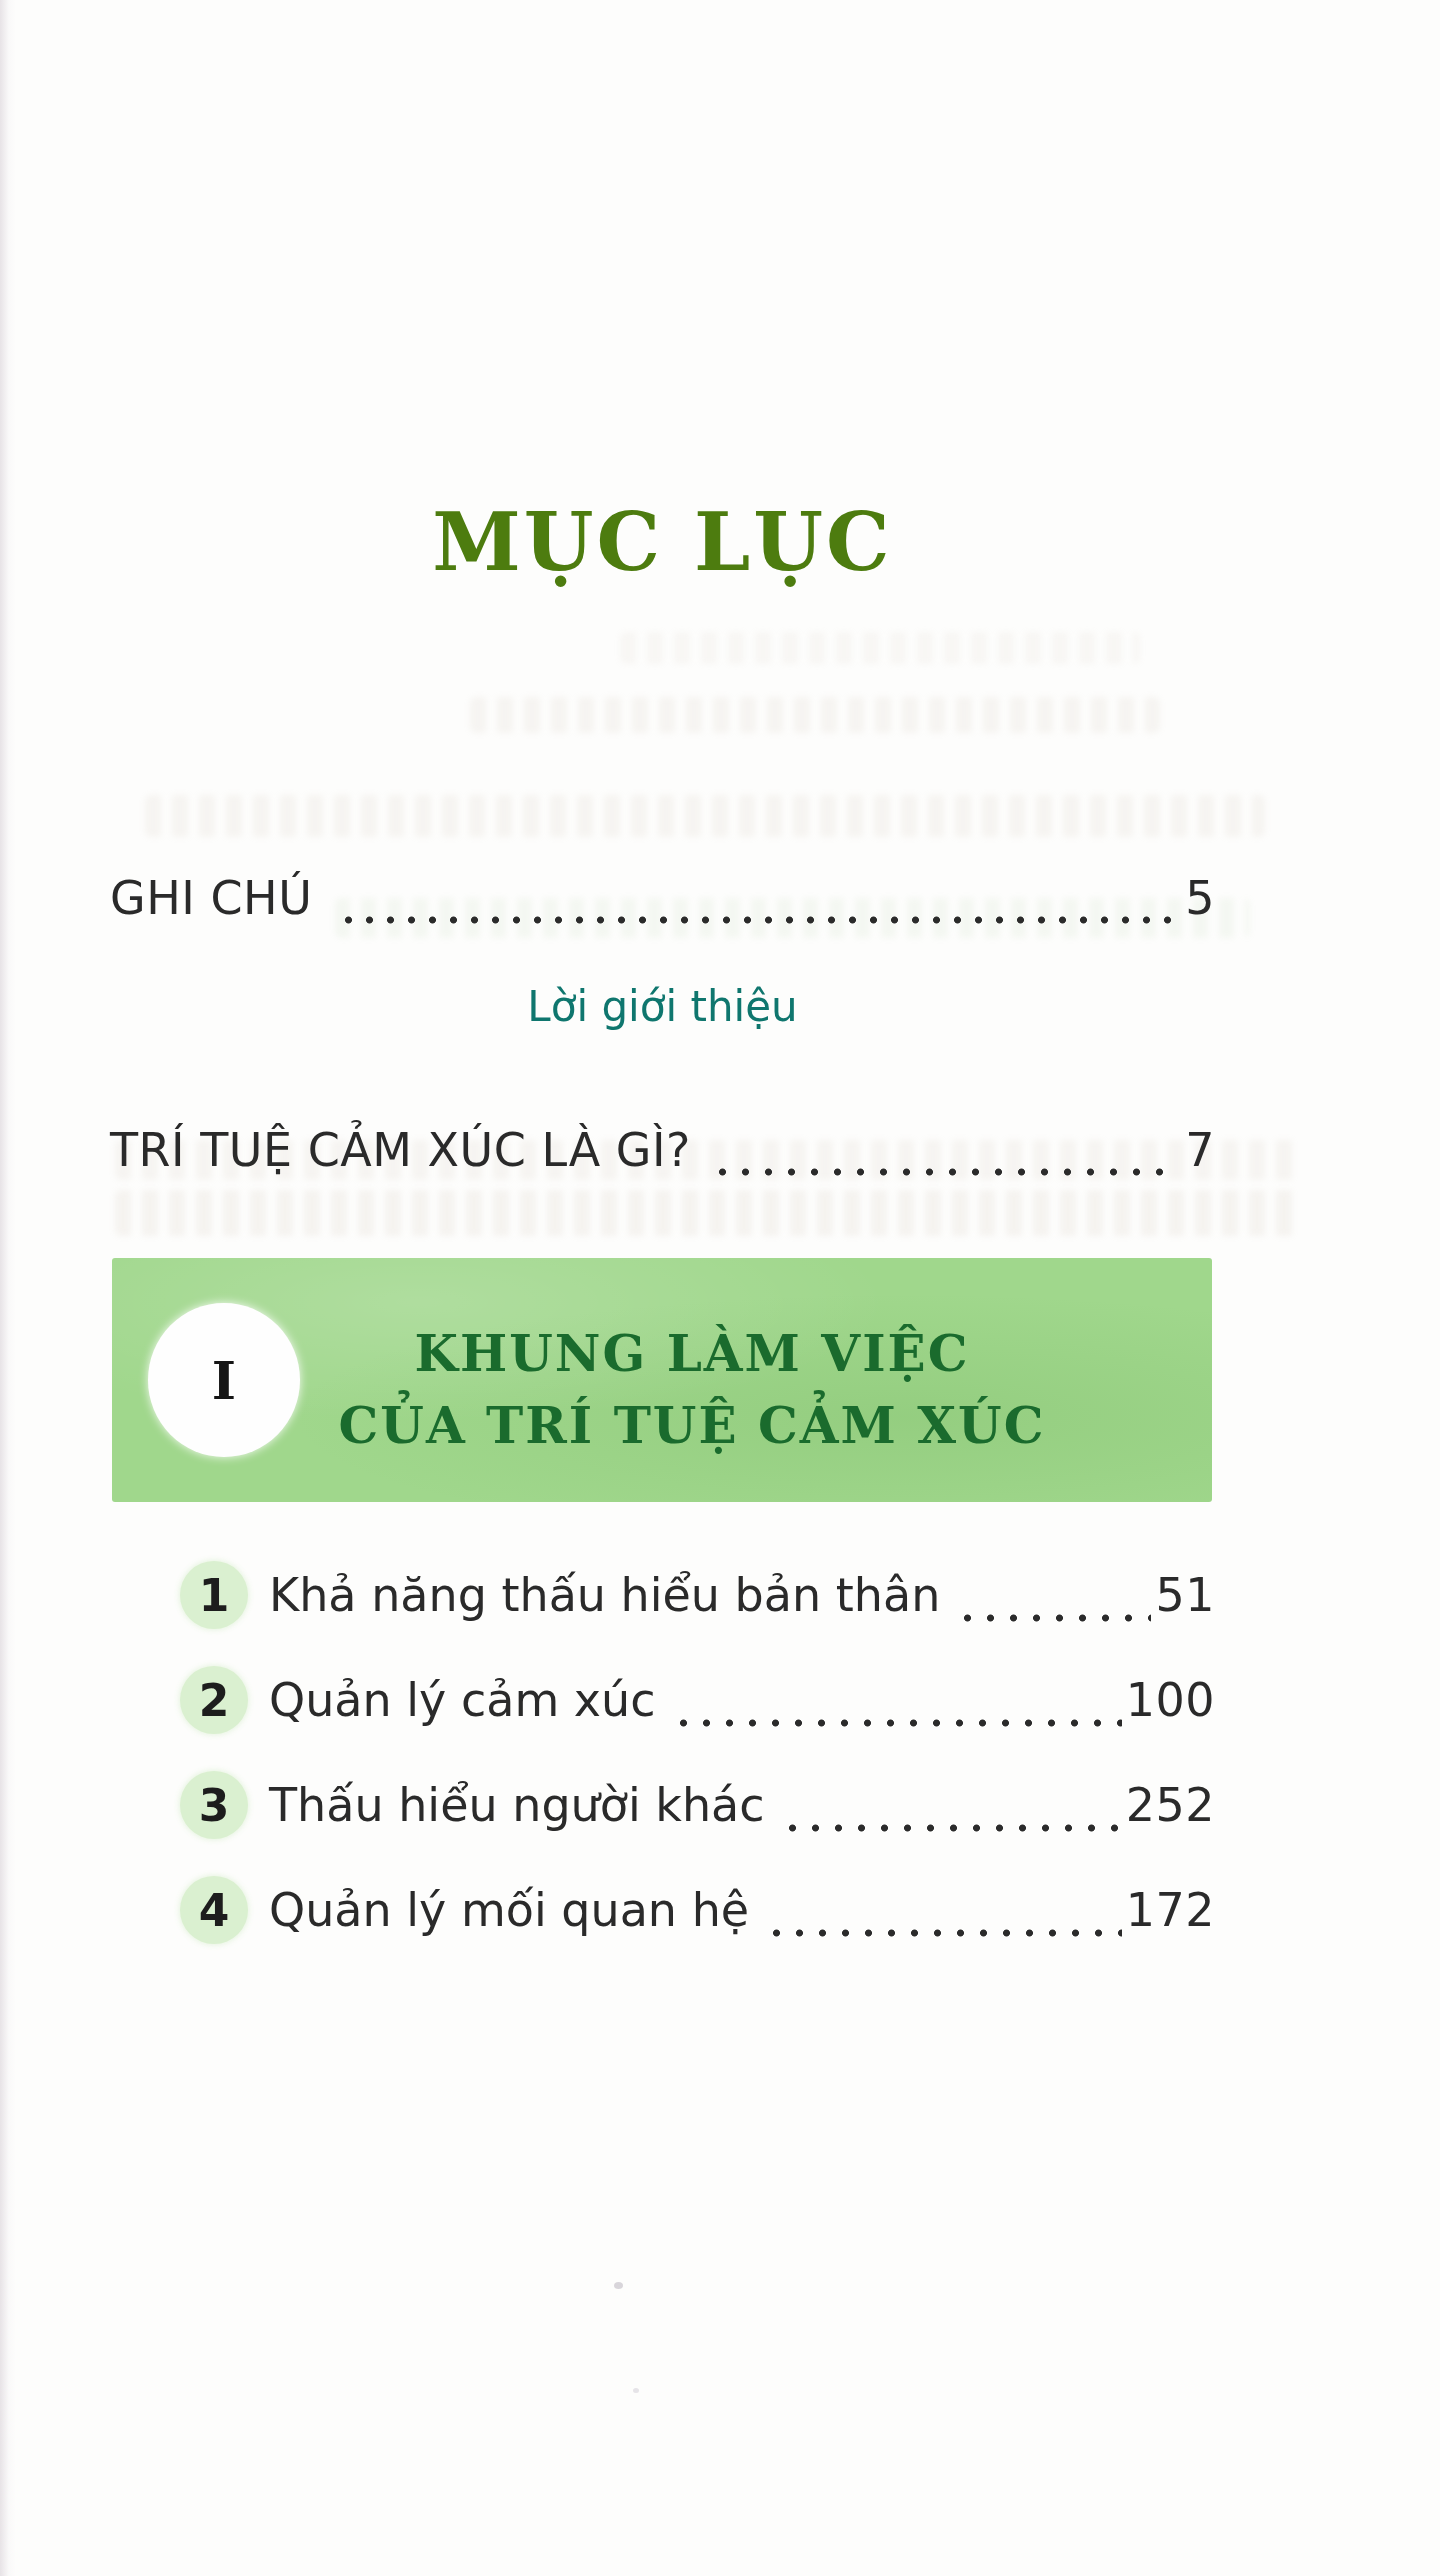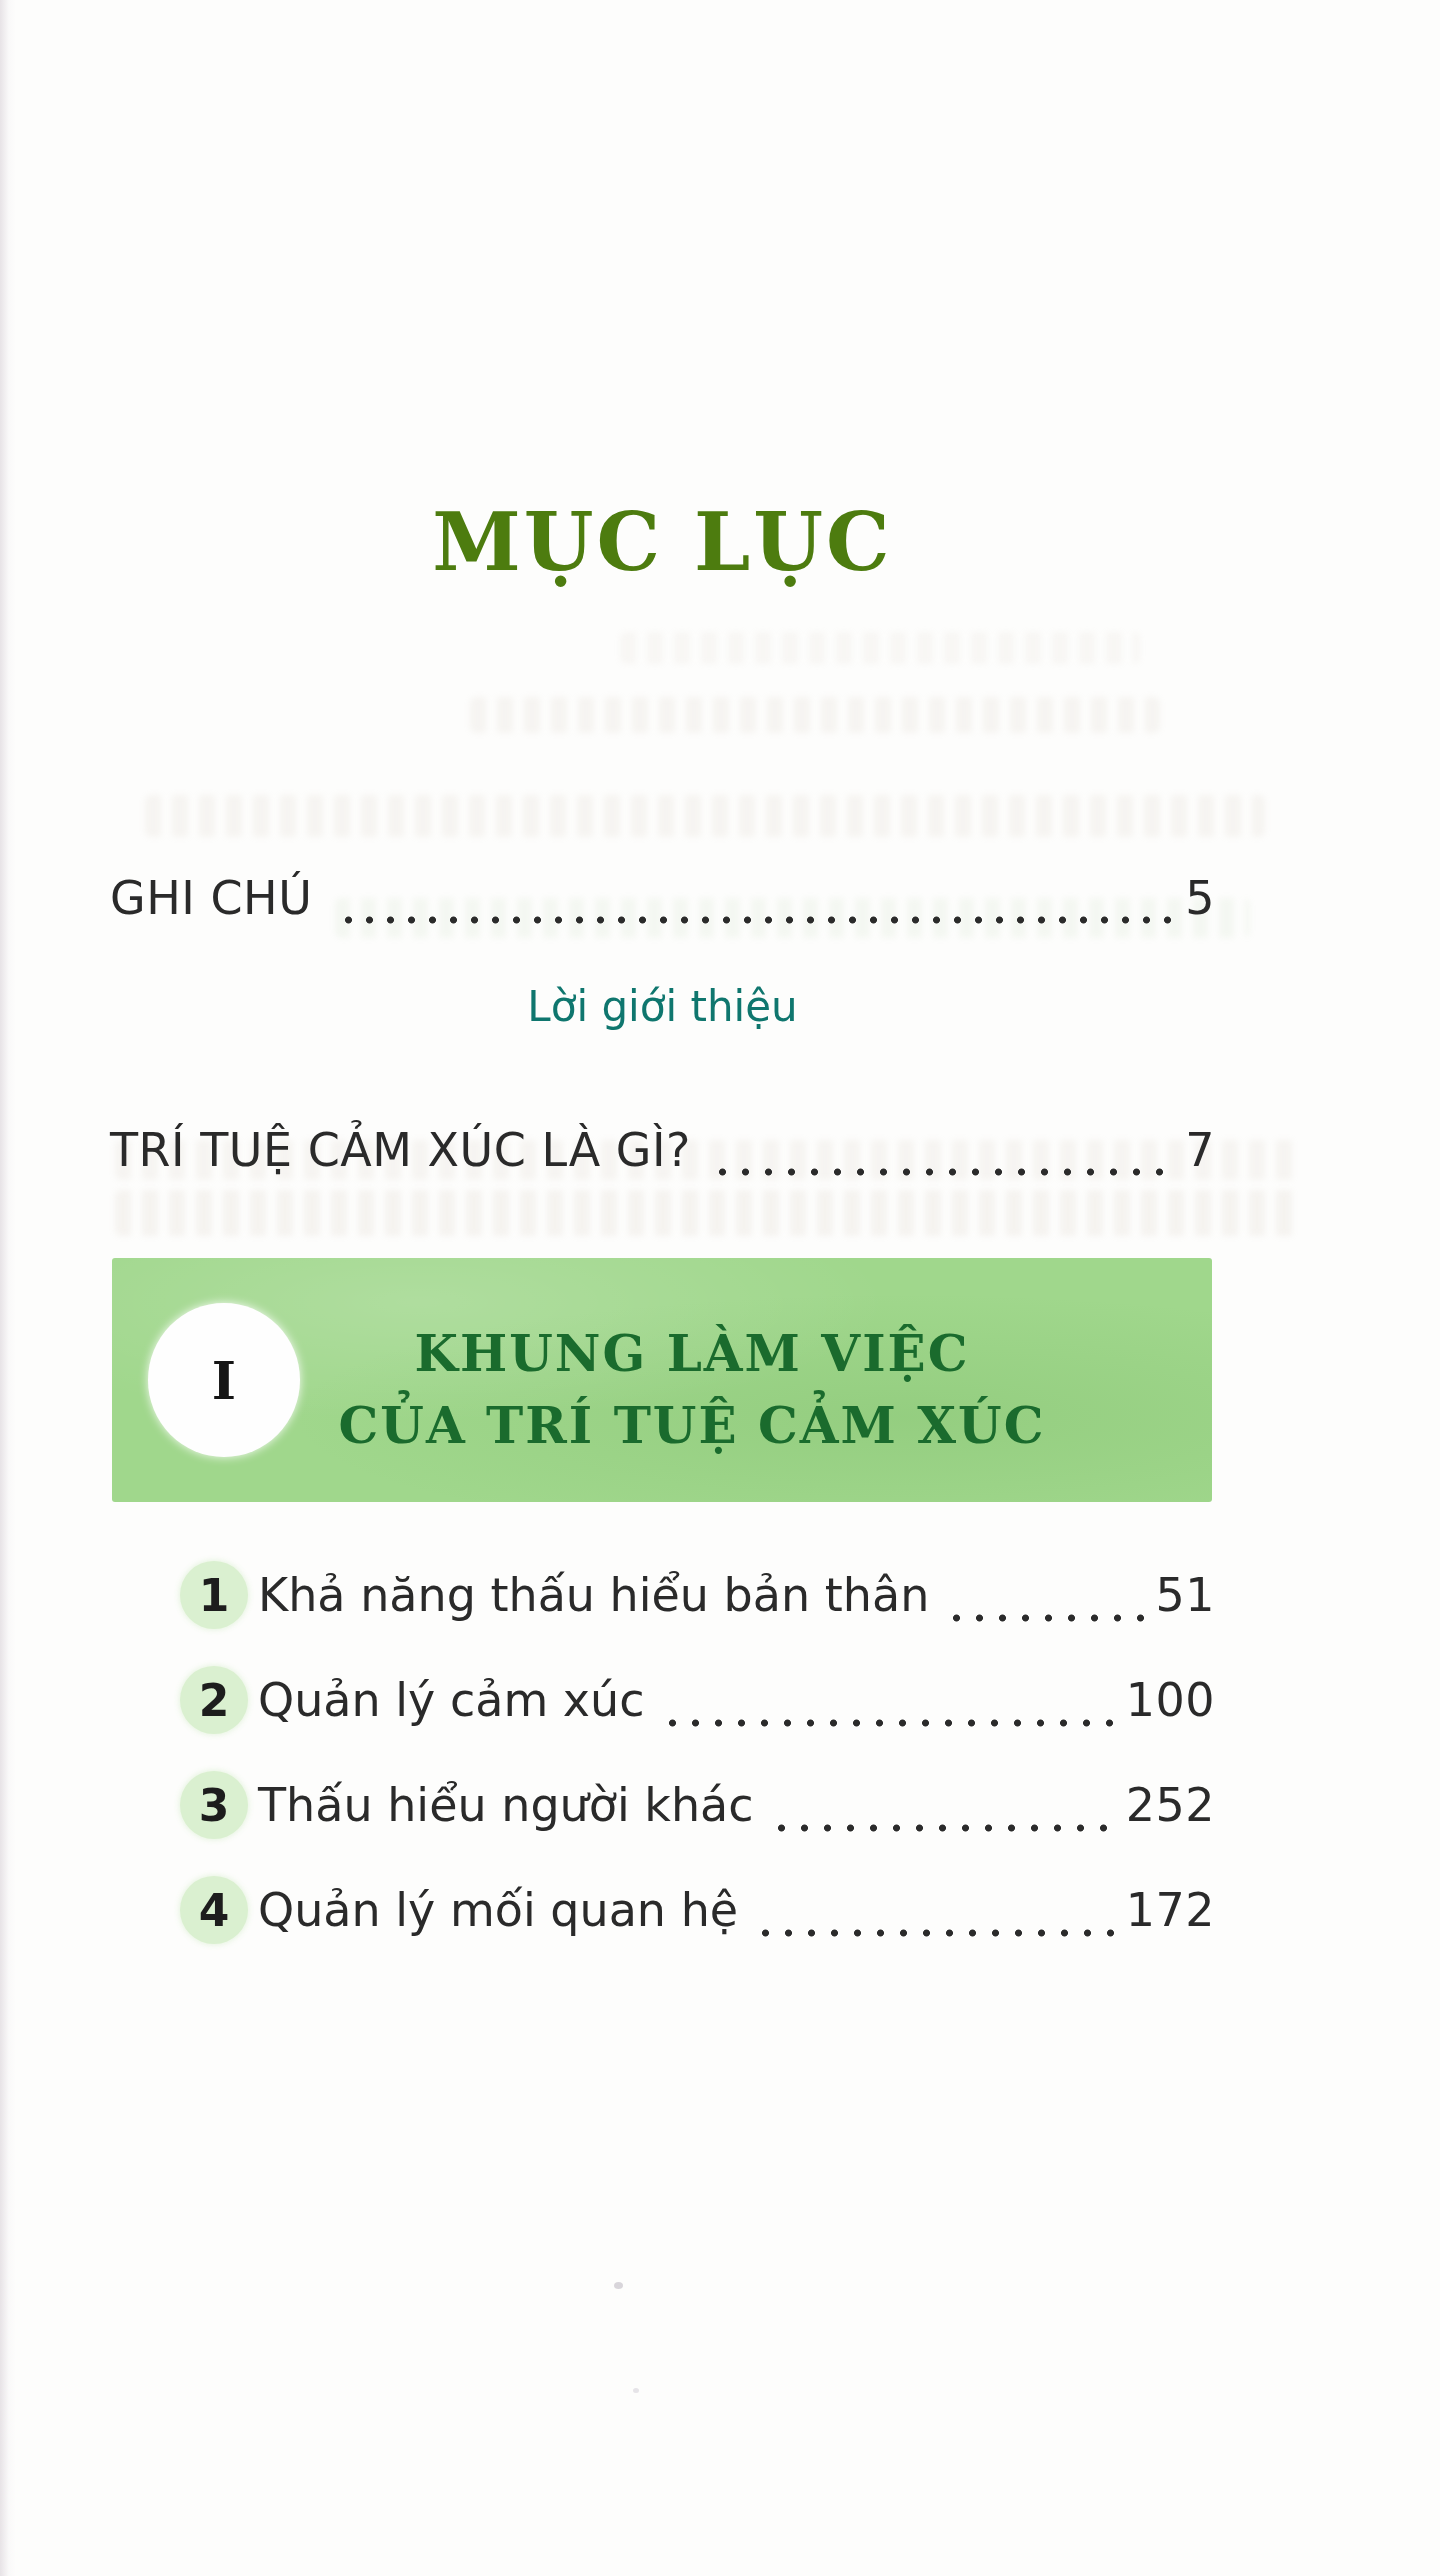--- a/index.html
+++ b/index.html
@@ -105,21 +105,21 @@
   .ch3{top:1770px;}
   .ch4{top:1875px;}
   .badge{
     flex:0 0 auto;
     margin-left:70px;width:68px;height:68px;border-radius:50%;
     background:#daf0d0;
     display:flex;align-items:center;justify-content:center;
     font-size:44px;font-weight:600;color:#1d1d1d;
     box-shadow:0 0 6px rgba(218,240,208,0.9);
   }
-  .ch-title{margin-left:10px;line-height:1.35;}
+  .ch-title{margin-left:21px;line-height:1.35;}
   .chapter .dots{margin-left:10px;}
 </style>
 </head>
 <body>
 
 <div class="page">
 
   <div class="scan-edge"></div>
 
   <div class="ghost g0"></div>

